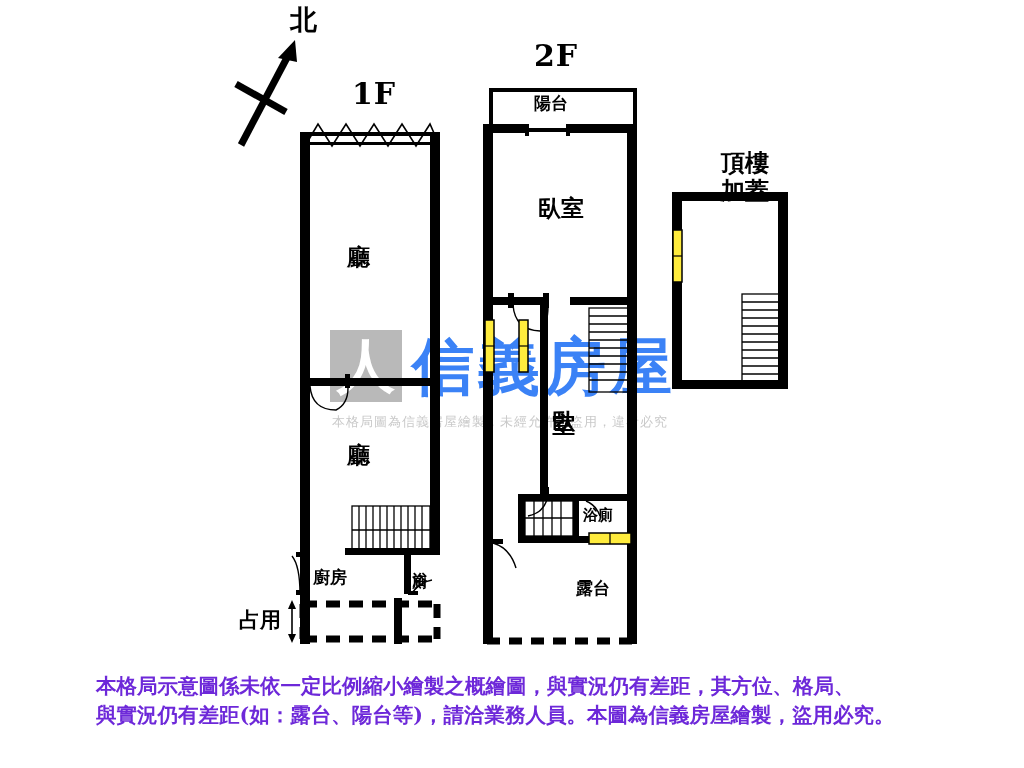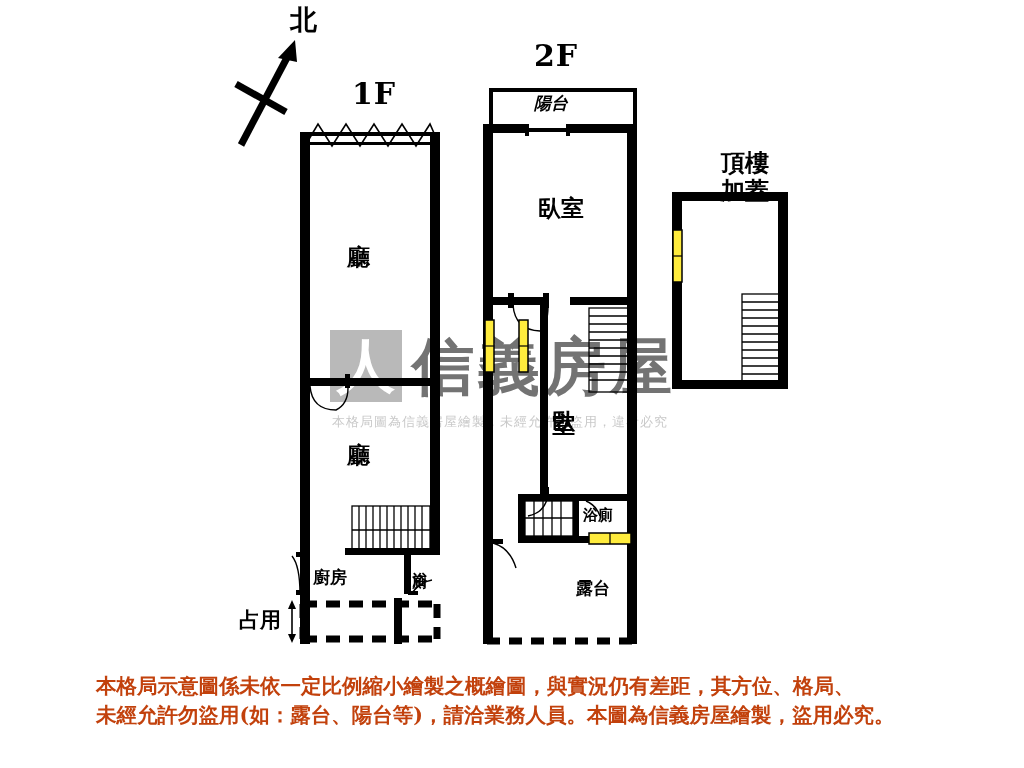--- a/index.html
+++ b/index.html
@@ -91,21 +91,21 @@
     line-height: 72px;
     text-align: center;
   }
   #wm-text {
     position: absolute;
     left: 82px;
     top: 0px;
     font-family: "DejaVu Serif", "Liberation Serif", serif;
     font-size: 62px;
     font-weight: 700;
-    color: #737373;
+    color: #3b82f6;
     letter-spacing: 4px;
     line-height: 78px;
     white-space: pre;
   }
   #wm-sub {
     position: absolute;
     left: 2px;
     top: 85px;
     font-family: "DejaVu Sans", "Liberation Sans", sans-serif;
     font-size: 13px;
@@ -115,21 +115,21 @@
   }
   #disclaimer {
     position: absolute;
     left: 96px;
     top: 672px;
     width: 845px;
     font-family: "DejaVu Serif", "Liberation Serif", serif;
     font-size: 20.5px;
     font-weight: 700;
     line-height: 1.42;
-    color: #c2410c;
+    color: #6d28d9;
     text-align: left;
     letter-spacing: 0px;
   }
   .disc-line { display: block; white-space: pre; }
 </style>
 </head>
 <body>
 
 <div id="stage">
 
@@ -322,24 +322,24 @@
 
   <div class="lbl lbl-top" style="left:700px; top:133px; width:90px;margin-top:16px;">頂樓
 加蓋</div>
 
   <div class="lbl lbl-room" style="left:347px; top:245px;">廳</div>
   <div class="lbl lbl-room" style="left:347px; top:443px;">廳</div>
   <div class="lbl lbl-room-sm" style="left:313px; top:569px;">廚房</div>
   <div class="lbl lbl-room-xs vert" style="left:411px; top:560px;">浴廁</div>
   <div class="lbl lbl-occupy" style="left:239px; top:609px;">占用</div>
 
-  <div class="lbl lbl-room-sm" style="left:534px; top:95px;font-style:italic;">陽台</div>
+  <div class="lbl lbl-room-sm" style="left:534px; top:95px;">陽台</div>
   <div class="lbl lbl-room" style="left:538px; top:196px;">臥室</div>
   <div class="lbl lbl-room vert" style="left:552px; top:392px;">臥室</div>
   <div class="lbl lbl-room-xs" style="left:583px; top:508px;">浴廁</div>
   <div class="lbl lbl-room-sm" style="left:540px; top:580px;margin-left:36px;">露台</div>
 
   <div id="disclaimer">
     <span class="disc-line">本格局示意圖係未依一定比例縮小繪製之概繪圖，與實況仍有差距，其方位、格局、</span>
-    <span class="disc-line">未經允許勿盜用(如：露台、陽台等)，請洽業務人員。本圖為信義房屋繪製，盜用必究。</span>
+    <span class="disc-line">與實況仍有差距(如：露台、陽台等)，請洽業務人員。本圖為信義房屋繪製，盜用必究。</span>
   </div>
 
 </div>
 
 </body></html>

